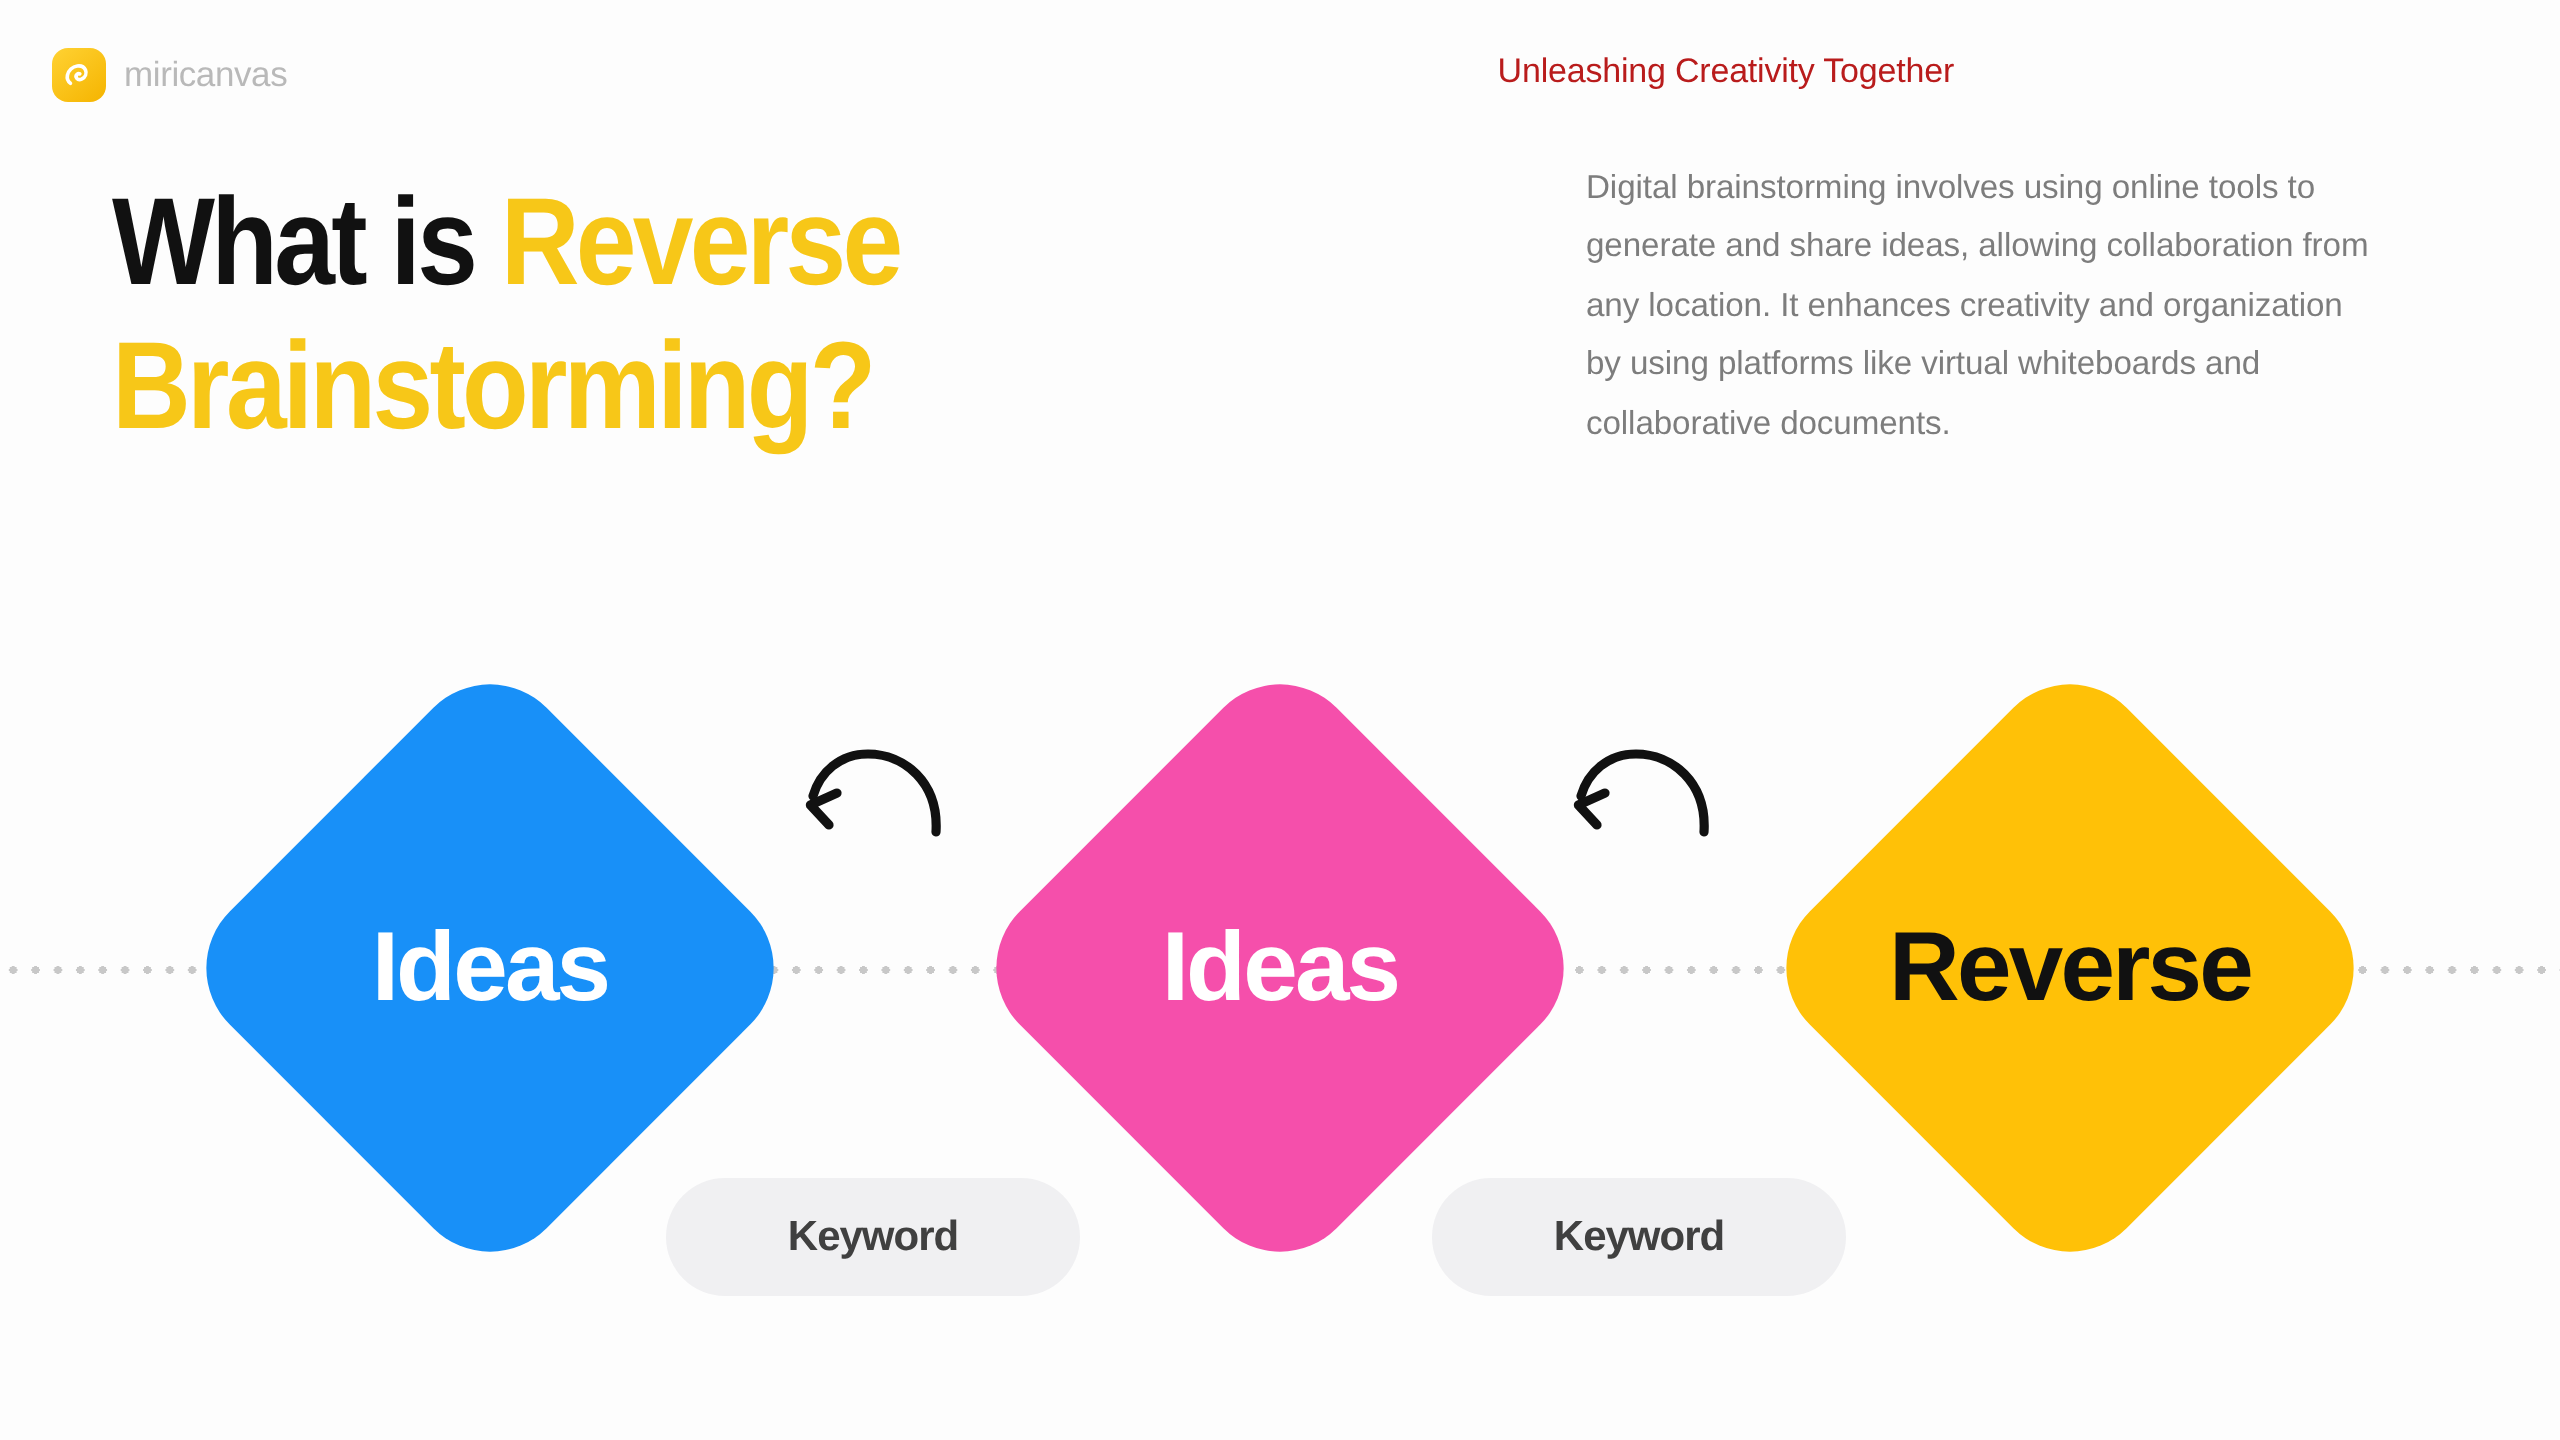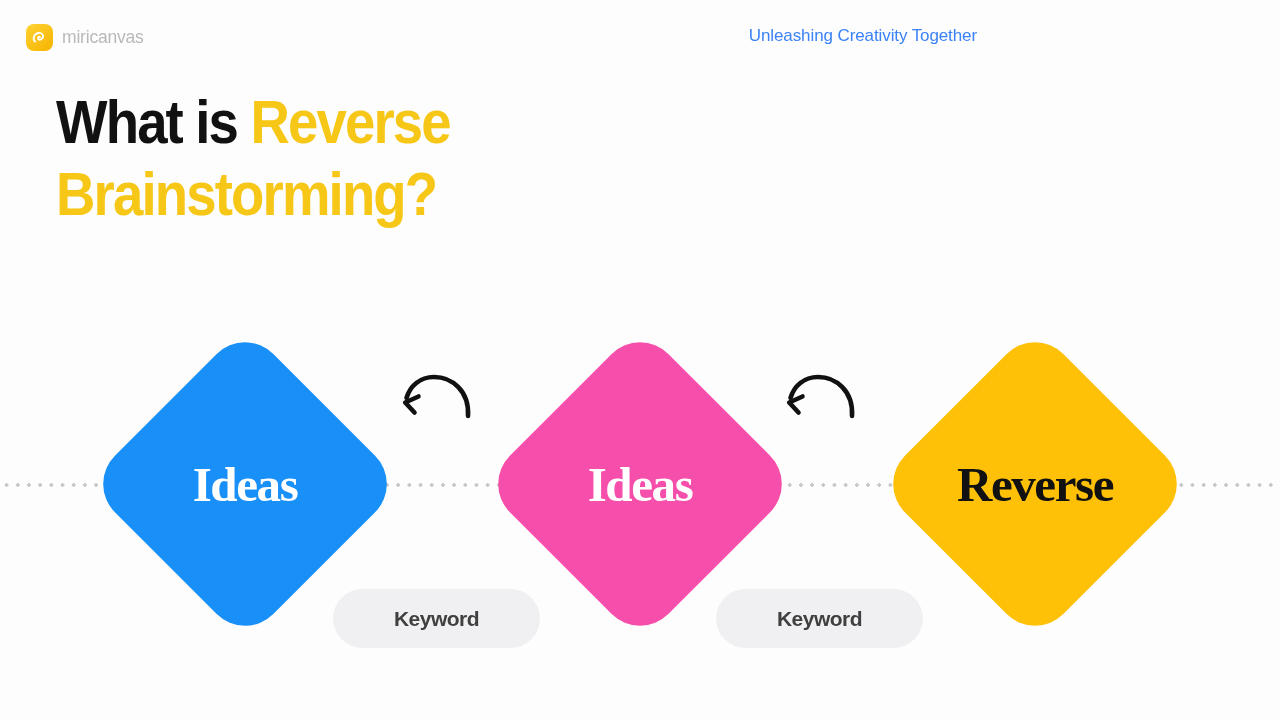--- a/index.html
+++ b/index.html
@@ -50,21 +50,21 @@
     font-size:17.5px;
     color:#b9b9b9;
     letter-spacing:-0.2px;
     white-space:nowrap;
   }
 
   #tagline {
     position:absolute;
     right:35px; top:26px;
     font-size:17px;
-    color:#3b82f6;
+    color:#b91c1c;
     letter-spacing:-0.1px;
     white-space:nowrap;
   }
 
   
   #headline {
     position:absolute;
     left:56px; top:86px;
     width:710px;
     font-size:62px;
@@ -113,21 +113,20 @@
     left:0; top:0;
     width:100%; height:100%;
     display:flex;
     align-items:center;
     justify-content:center;
     font-size:49px;
     font-weight:bold;
     letter-spacing:-1.4px;
     white-space:nowrap;
     pointer-events:none;
-    font-family:Liberation Serif, serif;
   }
 
   #diamond-1-wrap { left:86px;  top:325px; width:318px; height:318px; }
   #diamond-2-wrap { left:481px; top:325px; width:318px; height:318px; }
   #diamond-3-wrap { left:876px; top:325px; width:318px; height:318px; }
 
   .diamond-shape-holder {
     position:absolute;
     left:47px; top:47px;
   }
@@ -168,20 +167,21 @@
         </svg>
       </span>
       <span id="brand-name">miricanvas</span>
     </div>
 
     <div id="tagline">Unleashing Creativity Together</div>
   </div>
 
   <h1 id="headline" style="color: rgb(17, 17, 17);"><span>What is </span><span class="accent" style="color: rgb(247, 199, 24);">Reverse</span><br><span class="accent" style="color: rgb(247, 199, 24);">Brainstorming?</span></h1>
 
+  <p id="paragraph">Digital brainstorming involves using online tools to generate and share ideas, allowing collaboration from any location. It enhances creativity and organization by using platforms like virtual whiteboards and collaborative documents.</p>
 
   <div id="dotted-line" style="background-image: radial-gradient(circle closest-side, rgb(200, 200, 200) 99%, transparent 100%);"></div>
 
   <div id="diamond-1-wrap" class="diamond-wrap">
     <div class="diamond-shape-holder">
       <div class="diamond" id="diamond-1" style="background: rgb(24, 144, 248);"></div>
     </div>
     <div class="diamond-label" id="diamond-1-label" style="color: rgb(255, 255, 255);">Ideas</div>
   </div>
 

